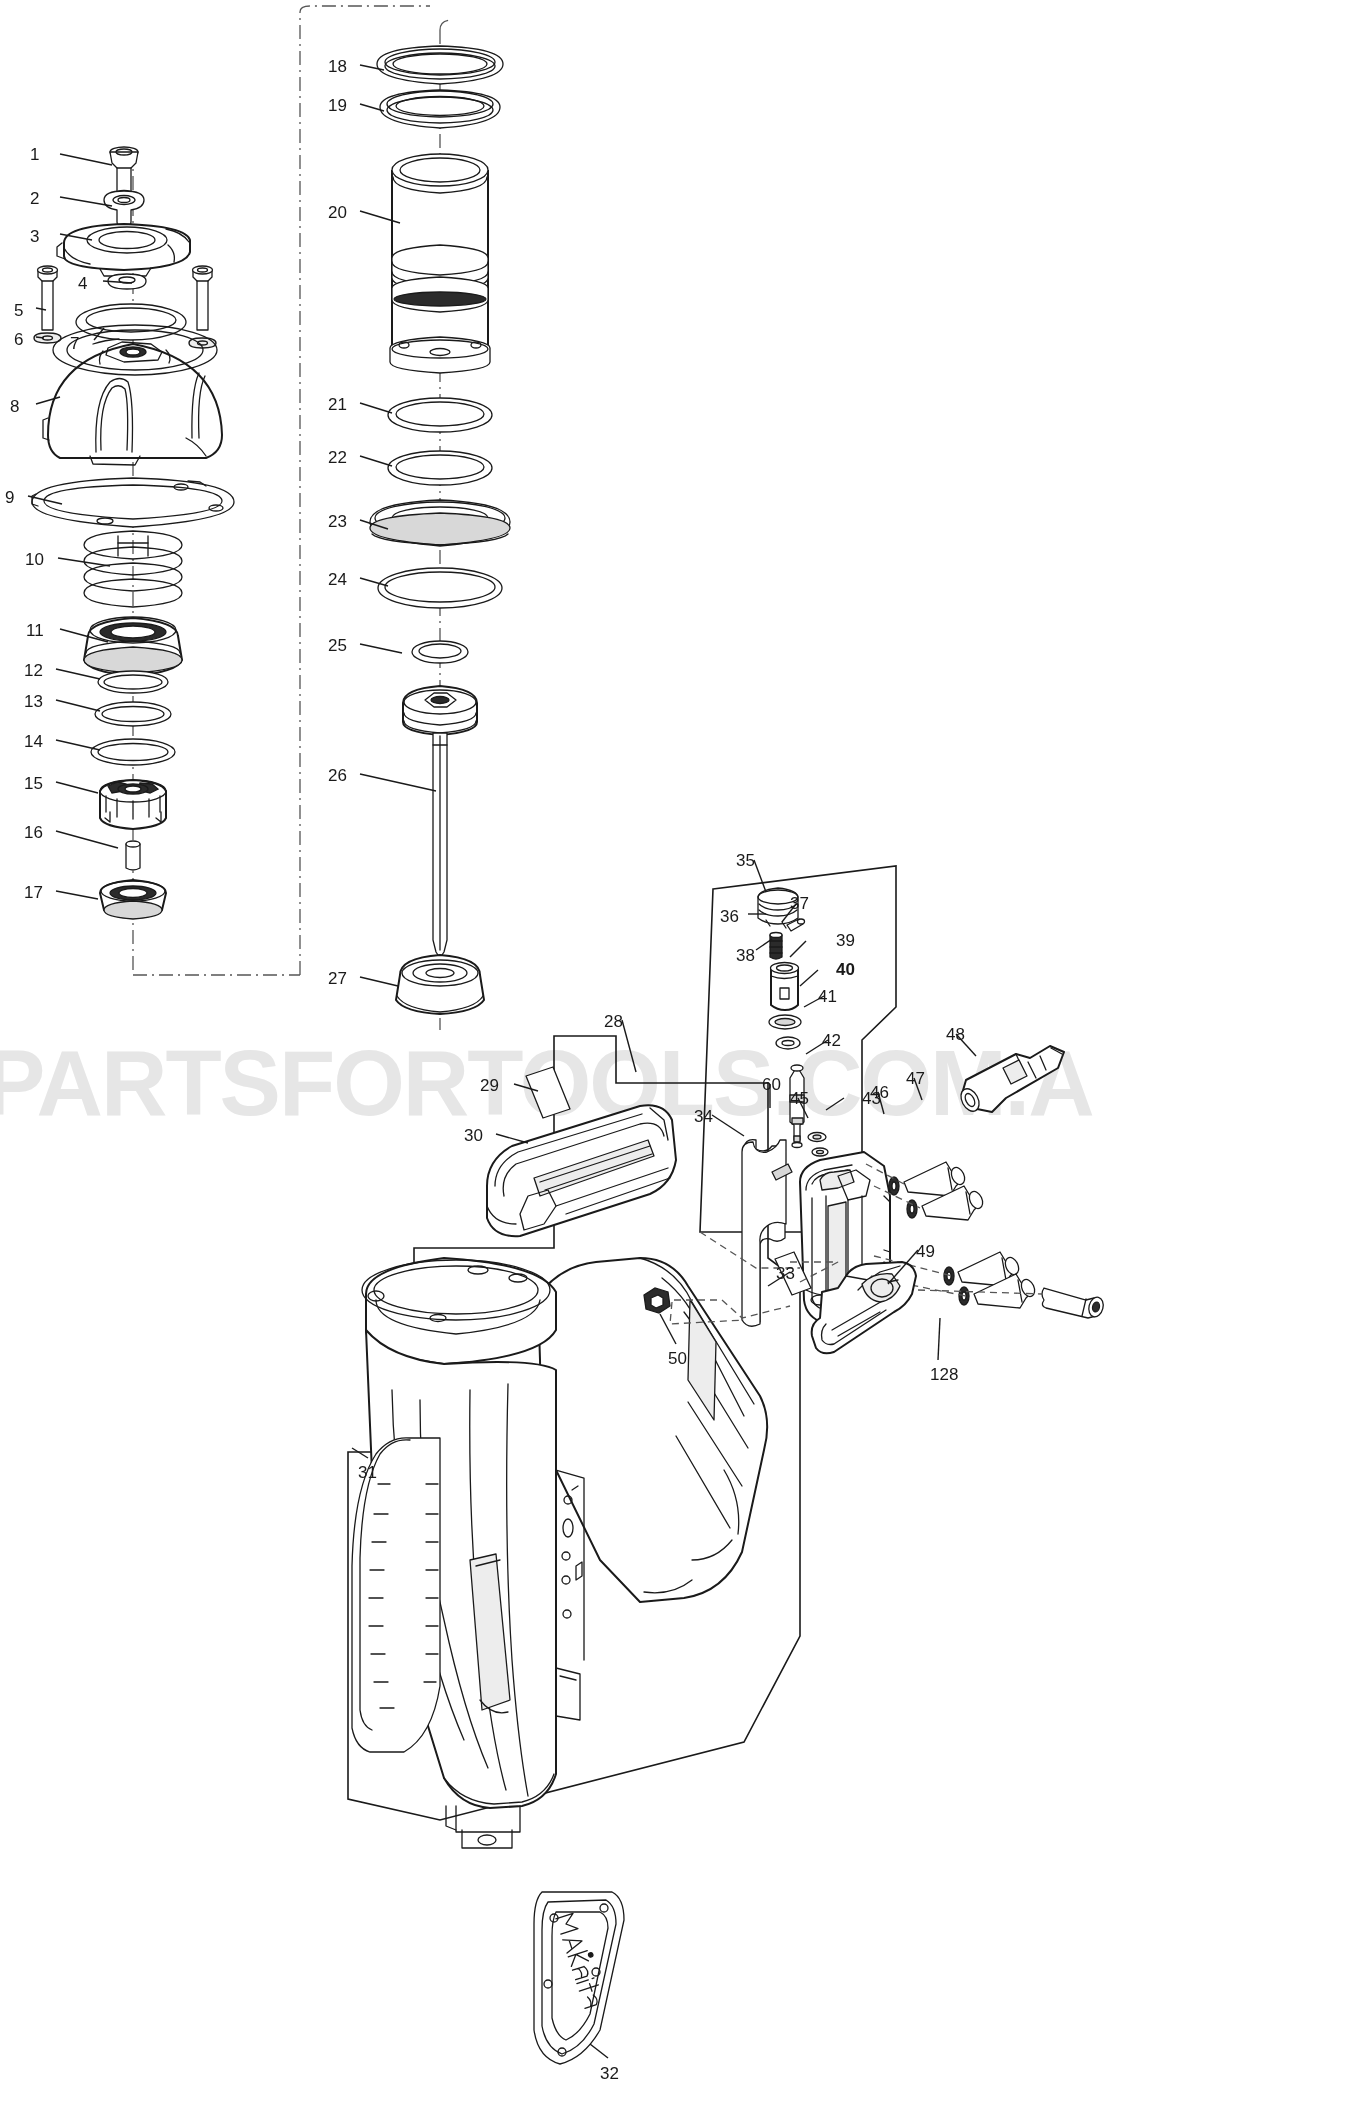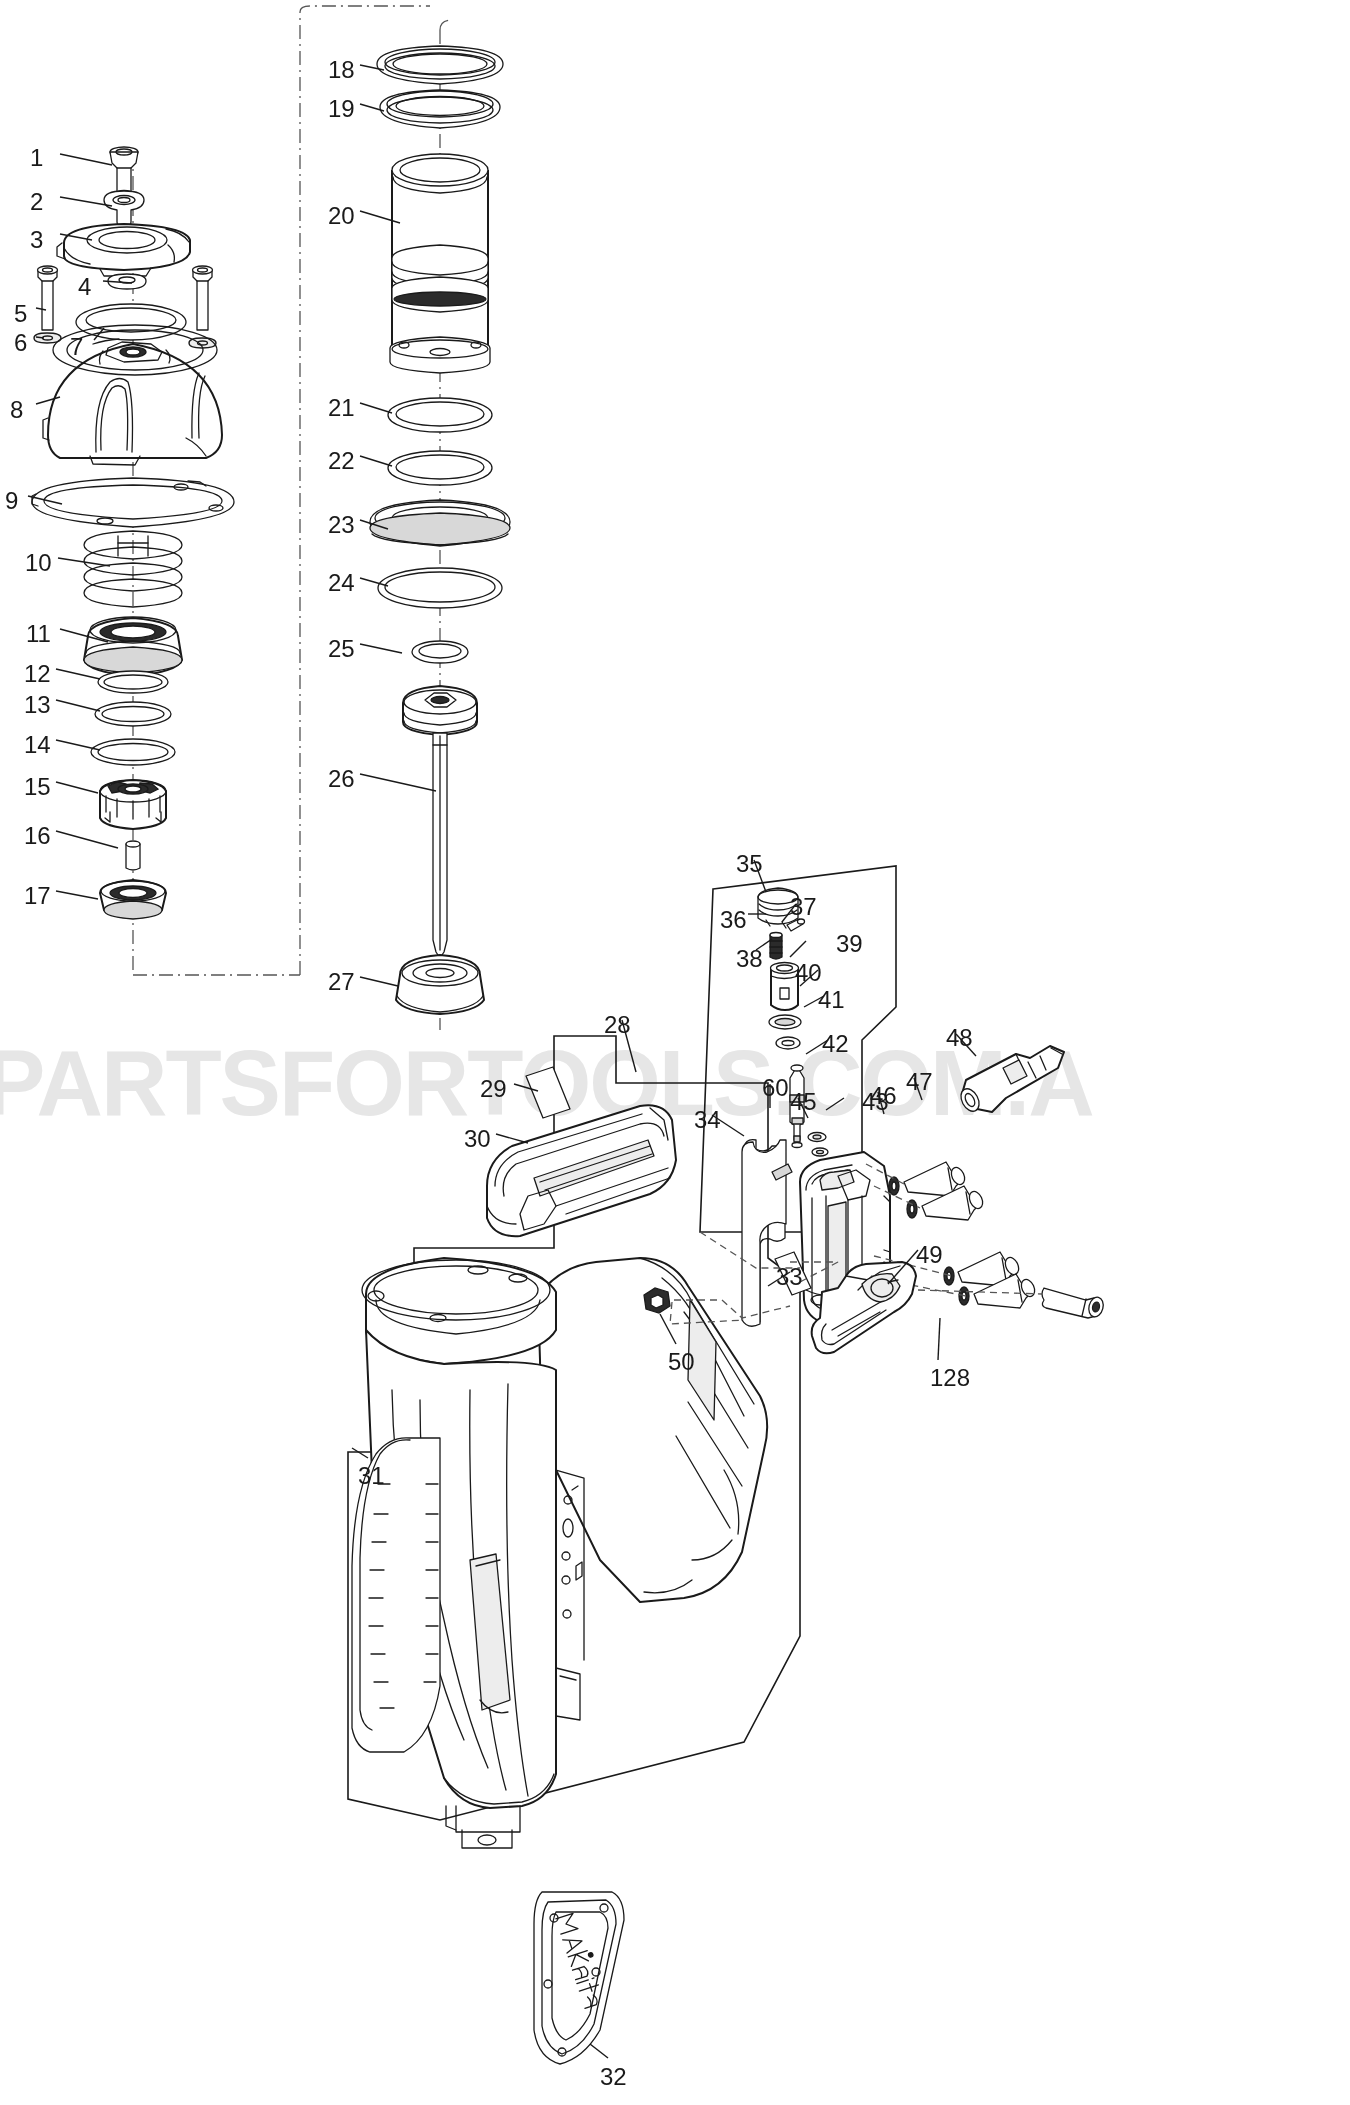--- a/index.html
+++ b/index.html
@@ -9,21 +9,21 @@
     position:absolute;left:-16px;top:1033px;width:1400px;height:100px;
     font-family:"Liberation Sans",sans-serif;
     font-size:92px;font-weight:700;letter-spacing:-2px;
     color:#e6e6e6;white-space:nowrap;line-height:100px;
     user-select:none;pointer-events:none;z-index:1;
   }
   #art{position:absolute;left:0;top:0;z-index:2;}
   .lbl{
     position:absolute;z-index:5;
     font-family:"Liberation Sans",sans-serif;
-    font-size:24px;color:#1a1a1a;line-height:1;
+    font-size:17px;color:#1a1a1a;line-height:1;
     white-space:nowrap;user-select:none;
   }
 </style>
 </head>
 <body>
 
 <div id="stage">
 
   <div id="watermark">PARTSFORTOOLS.COM.A</div>
 
@@ -675,21 +675,21 @@
   <div class="lbl" style="left:358px;top:1464px;">31</div>
   <div class="lbl" style="left:600px;top:2065px;">32</div>
   <div class="lbl" style="left:776px;top:1265px;">33</div>
   <div class="lbl" style="left:694px;top:1108px;">34</div>
 
   <div class="lbl" style="left:736px;top:852px;">35</div>
   <div class="lbl" style="left:720px;top:908px;">36</div>
   <div class="lbl" style="left:790px;top:895px;">37</div>
   <div class="lbl" style="left:736px;top:947px;">38</div>
   <div class="lbl" style="left:800px;top:932px;margin-left:36px;">39</div>
-  <div class="lbl" style="left:795px;top:961px;">40</div>
+  <div class="lbl" style="left:836px;top:961px;font-weight:bold;">40</div>
   <div class="lbl" style="left:818px;top:988px;">41</div>
   <div class="lbl" style="left:822px;top:1032px;">42</div>
   <div class="lbl" style="left:838px;top:1090px;margin-left:24px;">43</div>
   <div class="lbl" style="left:762px;top:1076px;">60</div>
   <div class="lbl" style="left:790px;top:1090px;">45</div>
   <div class="lbl" style="left:870px;top:1084px;">46</div>
   <div class="lbl" style="left:906px;top:1070px;">47</div>
   <div class="lbl" style="left:946px;top:1026px;">48</div>
   <div class="lbl" style="left:916px;top:1243px;">49</div>
   <div class="lbl" style="left:668px;top:1350px;">50</div>

